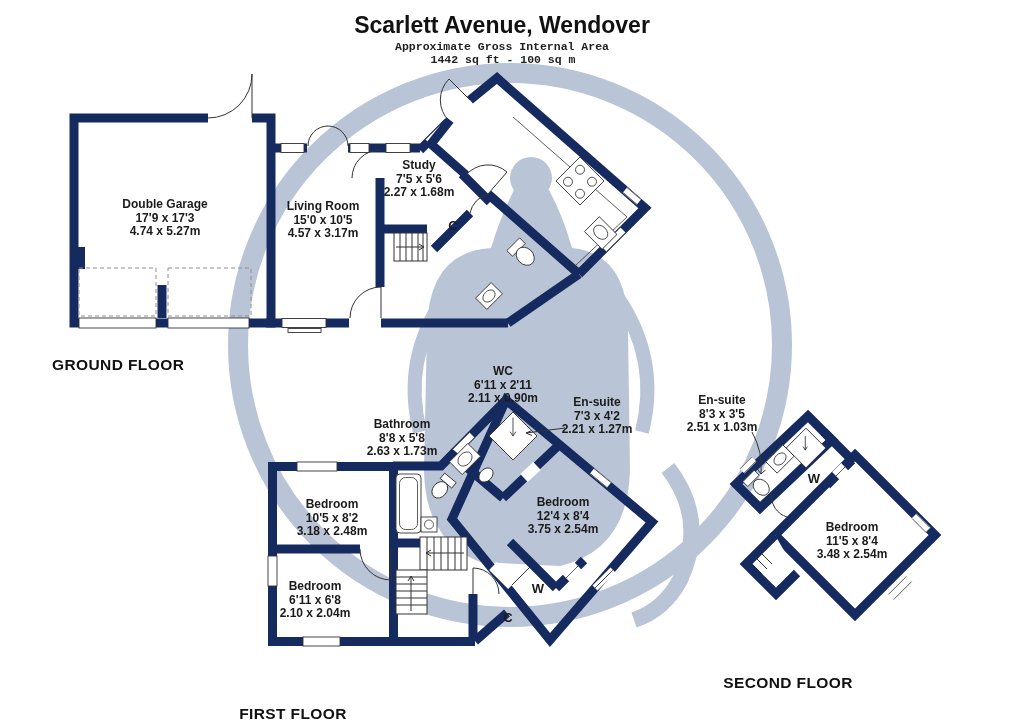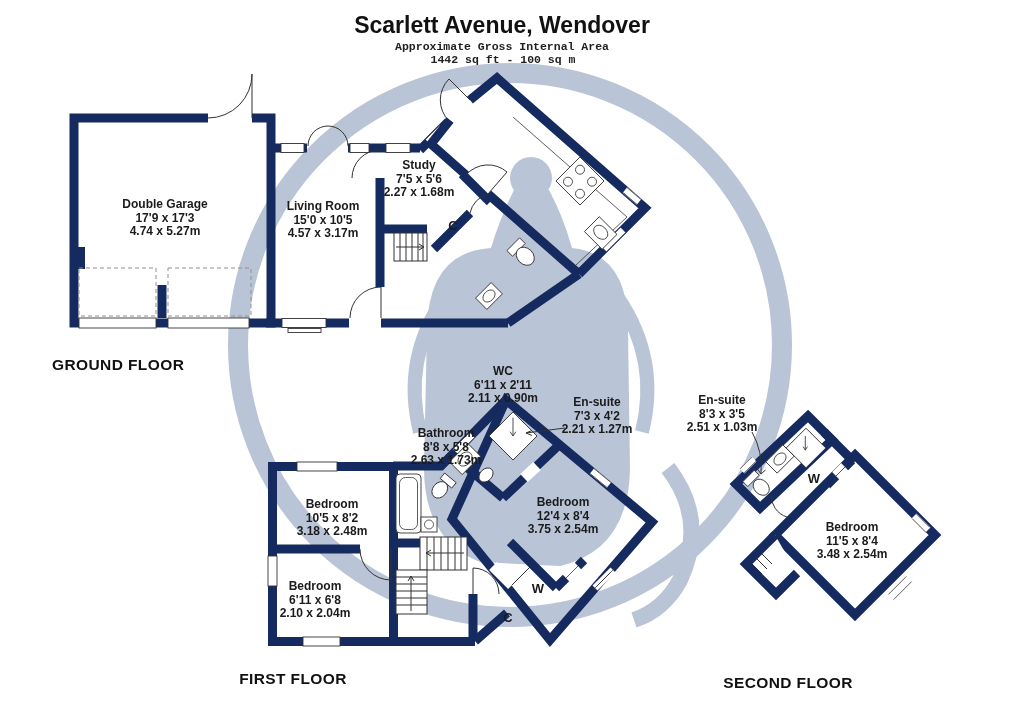--- a/index.html
+++ b/index.html
@@ -232,21 +232,21 @@
     <div>2.27 x 1.68m</div>
   </div>
   <div class="lbl" style="left:503px;top:340px;margin-top:25px;">
     <div>WC</div>
     <div>6'11 x 2'11</div>
     <div>2.11 x 0.90m</div>
   </div>
   <div class="letter" style="left:453px;top:218px;">C</div>
   <div class="ft" style="left:52px;top:356px;">GROUND FLOOR</div>
 
-  <div class="lbl" style="left:402px;top:427px;margin-left:44px;">
+  <div class="lbl" style="left:402px;top:418px;">
     <div>Bathroom</div>
     <div>8'8 x 5'8</div>
     <div>2.63 x 1.73m</div>
   </div>
   <div class="lbl" style="left:332px;top:498px;">
     <div>Bedroom</div>
     <div>10'5 x 8'2</div>
     <div>3.18 x 2.48m</div>
   </div>
   <div class="lbl" style="left:315px;top:580px;">
@@ -259,21 +259,21 @@
     <div>12'4 x 8'4</div>
     <div>3.75 x 2.54m</div>
   </div>
   <div class="lbl" style="left:597px;top:396px;">
     <div>En-suite</div>
     <div>7'3 x 4'2</div>
     <div>2.21 x 1.27m</div>
   </div>
   <div class="letter" style="left:538px;top:581px;">W</div>
   <div class="letter" style="left:508px;top:610px;">C</div>
-  <div class="ft ctr" style="left:293px;top:670px;">FIRST FLOOR</div>
+  <div class="ft ctr" style="left:293px;top:705px;">FIRST FLOOR</div>
 
   <div class="lbl" style="left:722px;top:394px;">
     <div>En-suite</div>
     <div>8'3 x 3'5</div>
     <div>2.51 x 1.03m</div>
   </div>
   <div class="lbl" style="left:852px;top:521px;">
     <div>Bedroom</div>
     <div>11'5 x 8'4</div>
     <div>3.48 x 2.54m</div>

